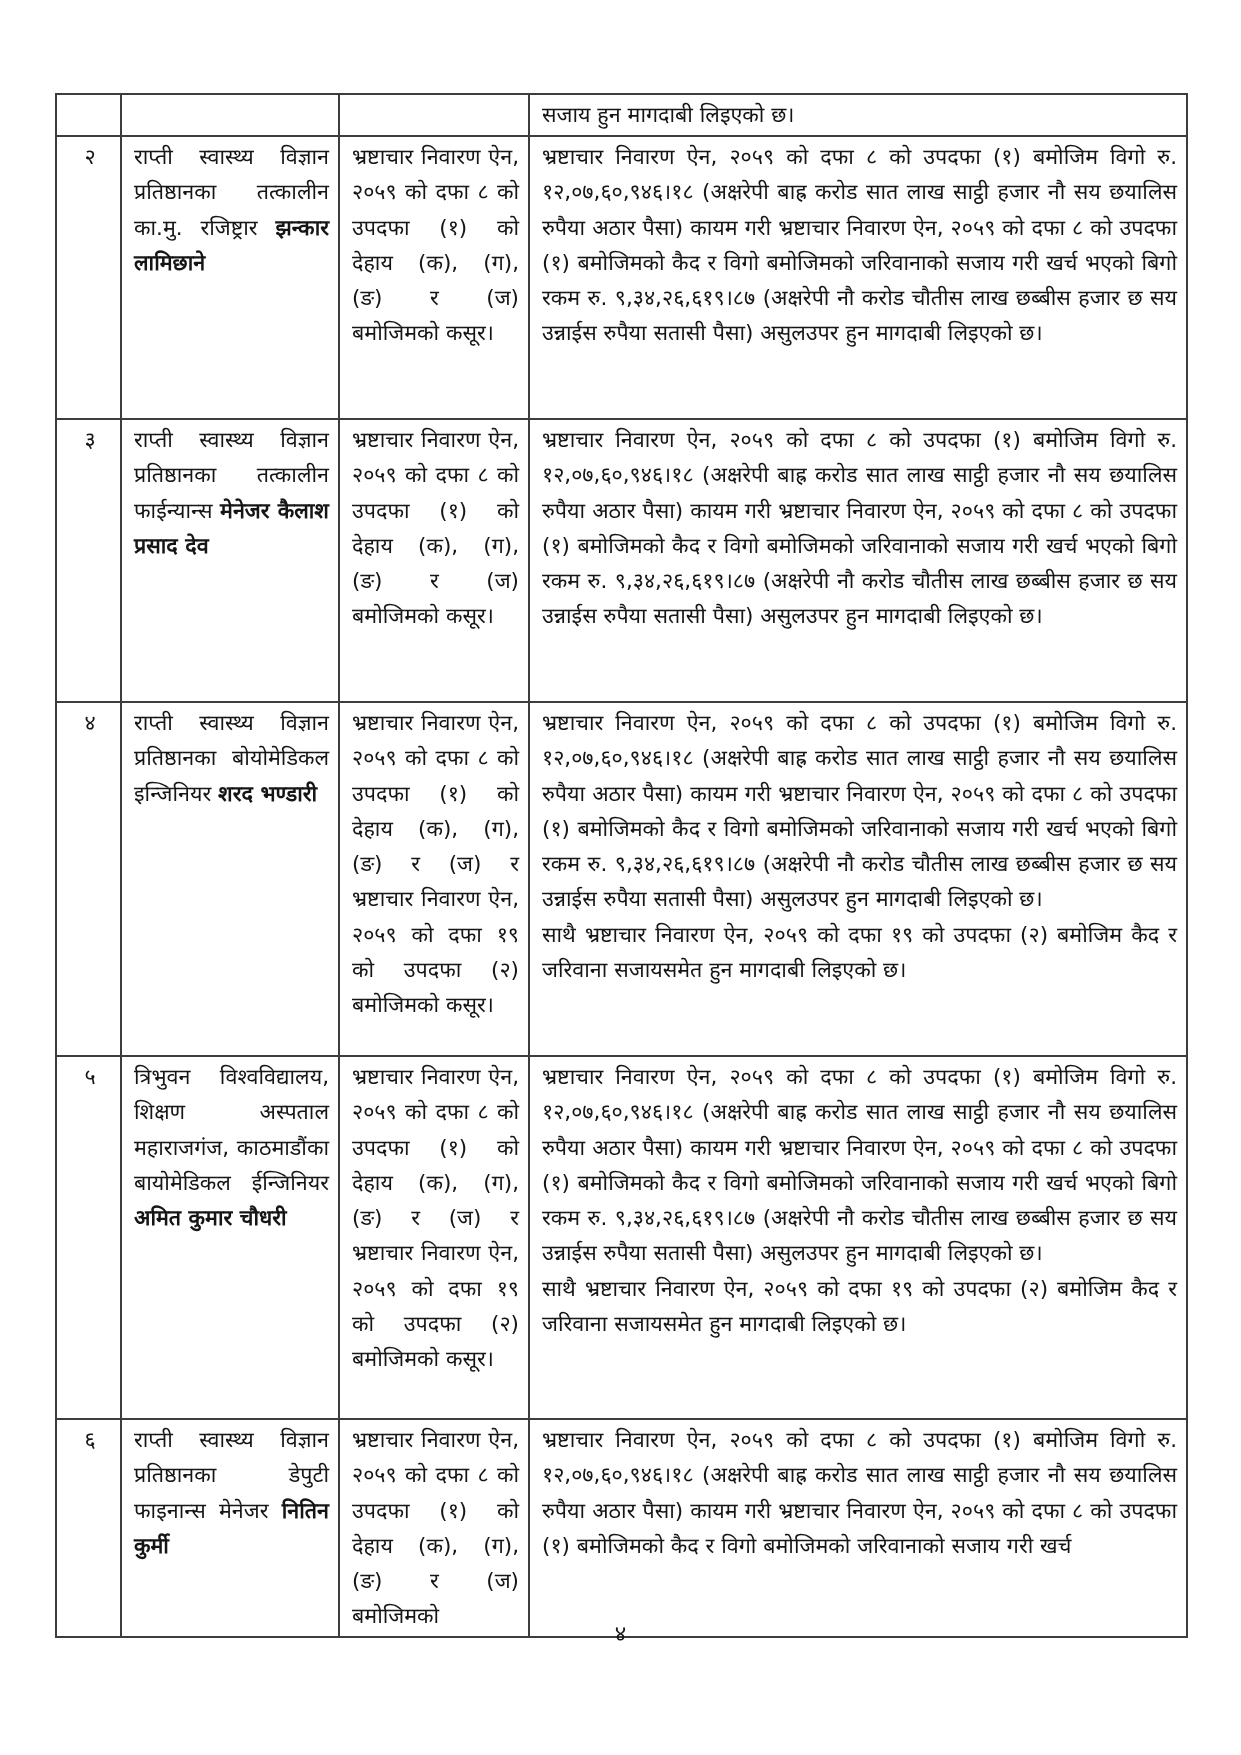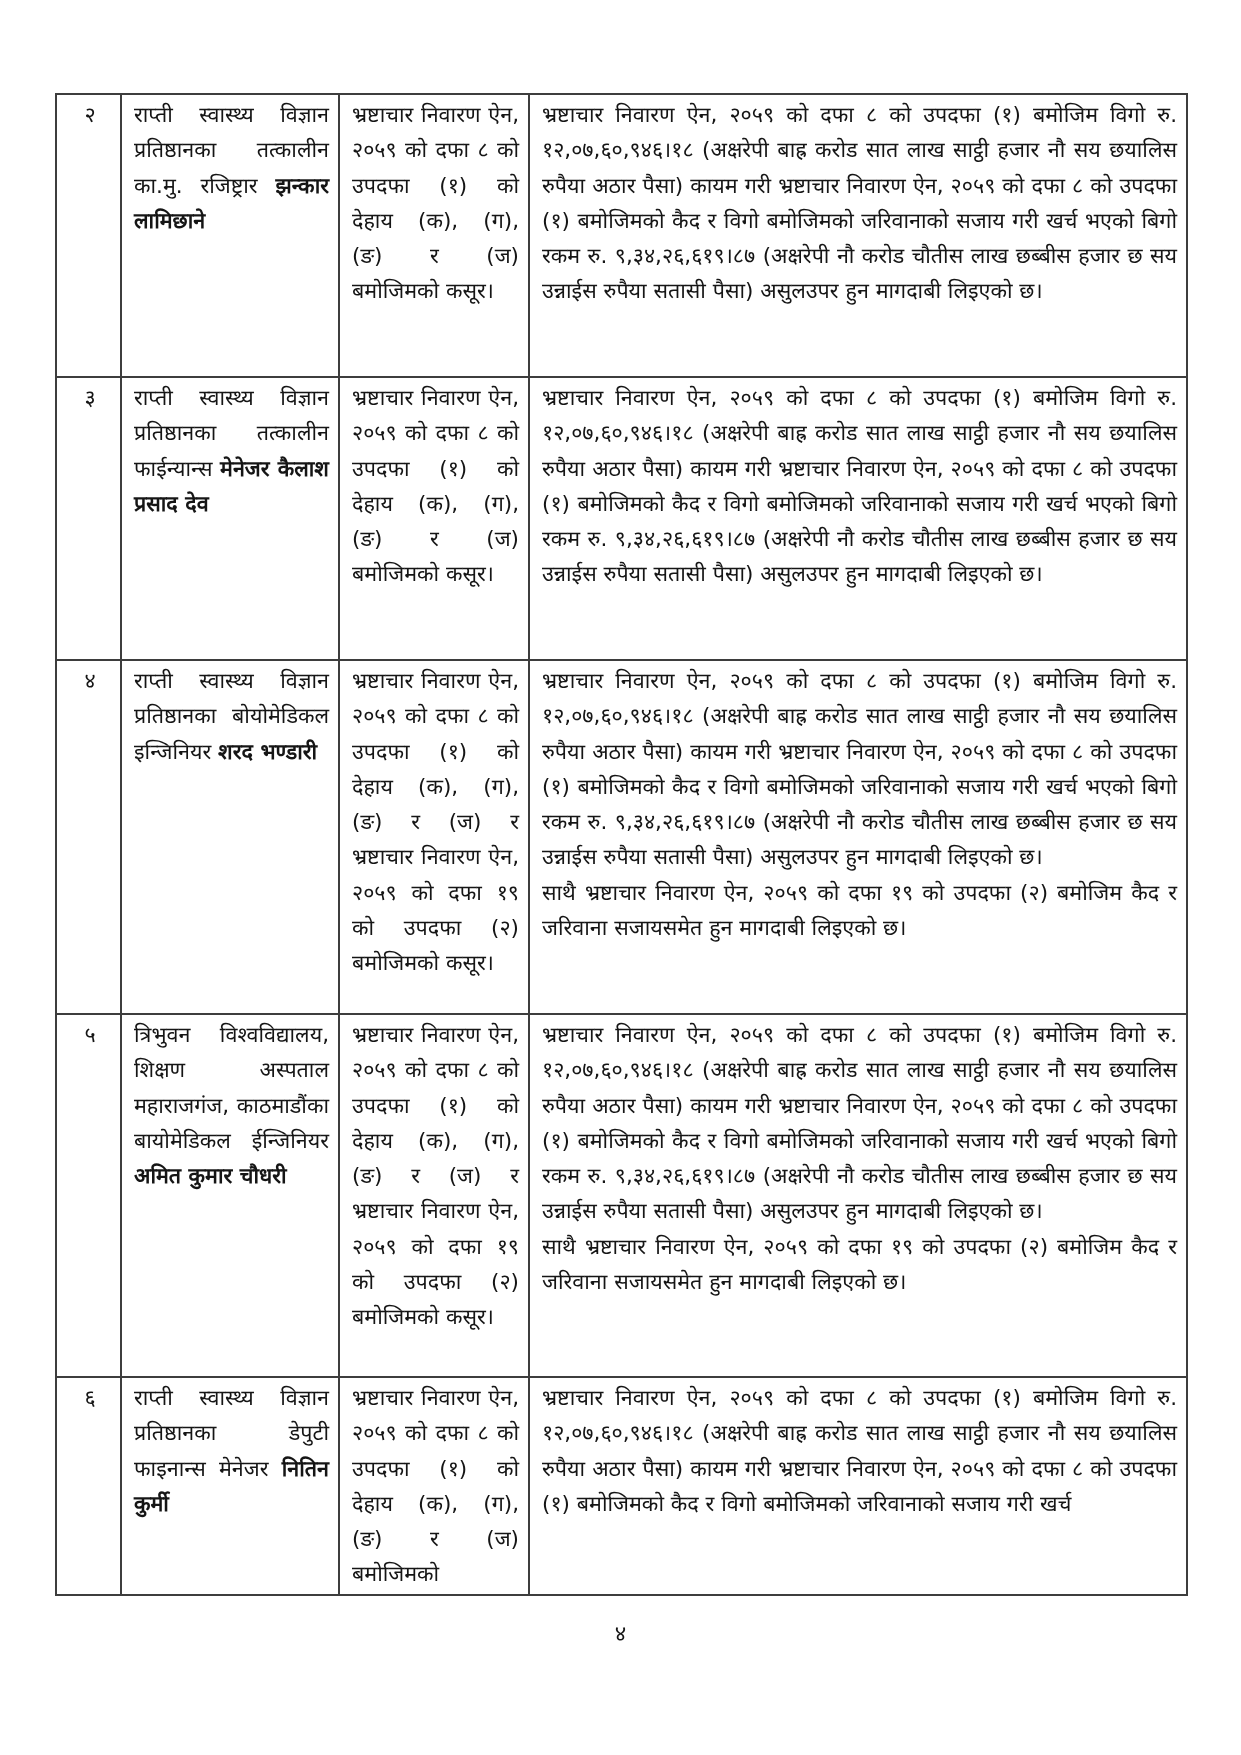--- a/index.html
+++ b/index.html
@@ -52,20 +52,28 @@
 
   <table class="doc">
     <colgroup>
         <col class="c1">
         <col class="c2">
         <col class="c3">
         <col class="c4">
       </colgroup>
 
     <tbody>
+        <tr class="r0">
+      <td class="sn"><span></span></td>
+      <td class="name"><span></span></td>
+      <td class="charge"><span></span></td>
+      <td class="detail">
+        <p>सजाय हुन मागदाबी लिइएको छ।</p>
+      </td>
+    </tr>
 
     <tr class="r1">
       <td class="sn"><span>२</span></td>
       <td class="name"><span>राप्ती स्वास्थ्य विज्ञान प्रतिष्ठानका तत्कालीन का.मु. रजिष्ट्रार </span><span class="b">झन्कार लामिछाने</span></td>
       <td class="charge"><span>भ्रष्टाचार निवारण ऐन, २०५९ को दफा ८ को उपदफा (१) को देहाय (क), (ग), (ङ) र (ज) बमोजिमको कसूर।</span></td>
       <td class="detail">
         <p>भ्रष्टाचार निवारण ऐन, २०५९ को दफा ८ को उपदफा (१) बमोजिम विगो रु. १२,०७,६०,९४६।१८ (अक्षरेपी बाह्र करोड सात लाख साट्ठी हजार नौ सय छयालिस रुपैया अठार पैसा) कायम गरी भ्रष्टाचार निवारण ऐन, २०५९ को दफा ८ को उपदफा (१) बमोजिमको कैद र विगो बमोजिमको जरिवानाको सजाय गरी खर्च भएको बिगो रकम रु. ९,३४,२६,६१९।८७ (अक्षरेपी नौ करोड चौतीस लाख छब्बीस हजार छ सय उन्नाईस रुपैया सतासी पैसा) असुलउपर हुन मागदाबी लिइएको छ।</p>
       </td>
     </tr>
 

